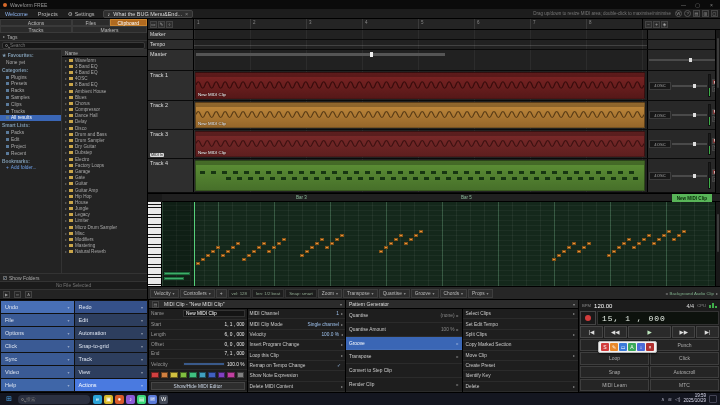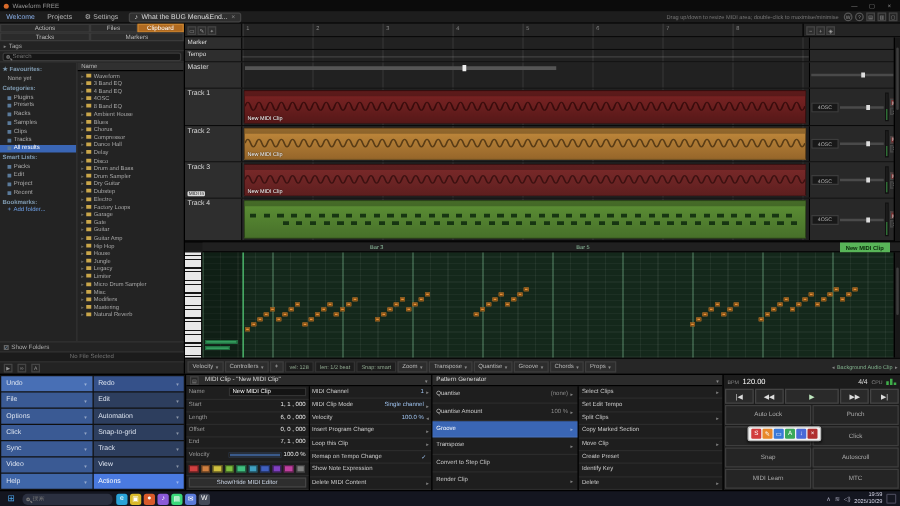--- a/index.html
+++ b/index.html
@@ -1055,20 +1055,26 @@
         <span class="tp-bpm">120.00</span>
         <span class="spacer"></span>
         <span class="tp-sig">4/4</span>
         <span class="tp-small">CPU</span>
         <span class="cpu-meter">
             <i style="height:3px"></i>
             <i style="height:5px"></i>
             <i style="height:2px"></i>
           </span>
       </div>
+      <div class="tp-row2">
+        <span class="rec-btn">
+            <span class="rec-dot"></span>
+          </span>
+        <span class="lcd">15, 1 , 000</span>
+      </div>
       <div class="tp-row3">
         <span class="tbtn">|◀</span>
         <span class="tbtn">◀◀</span>
         <span class="tbtn play">▶</span>
         <span class="tbtn">▶▶</span>
         <span class="tbtn">▶|</span>
       </div>
       <div class="tp-toggles">
 
       <span class="tgl">Auto Lock</span>

